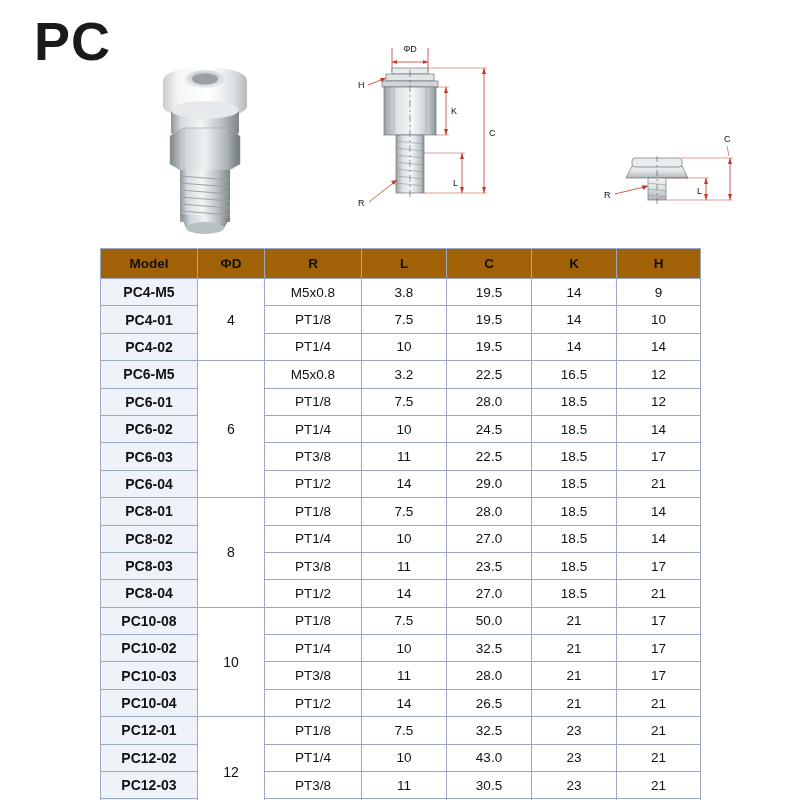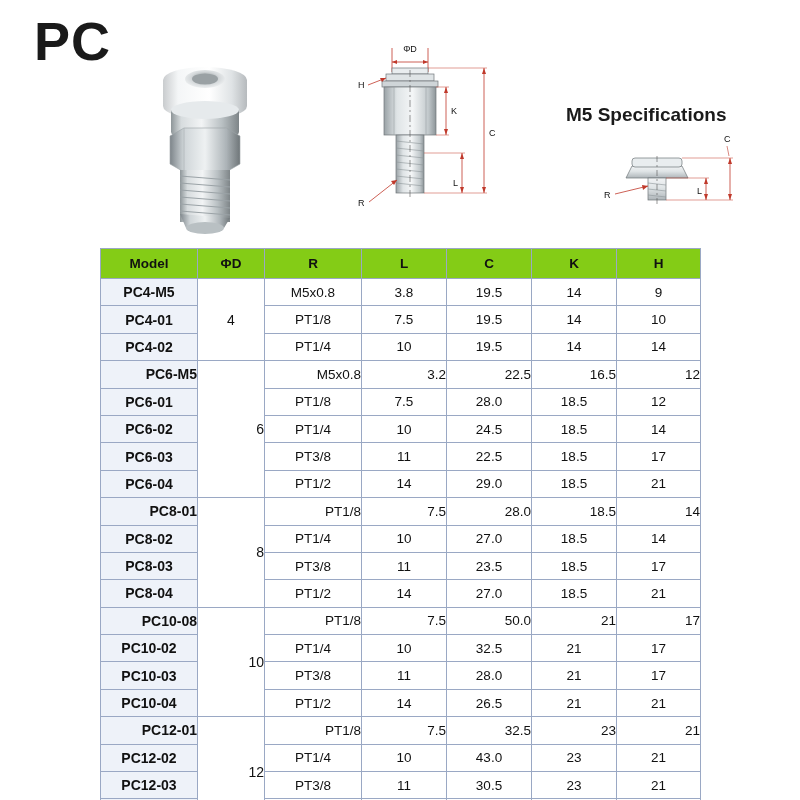--- a/index.html
+++ b/index.html
@@ -53,39 +53,39 @@
 
   table.spec th, table.spec td {
     border:1px solid #9aa8c4;
     font-size:13.5px;
     text-align:center;
     height:27.4px;
     padding:0;
     color:#111;
   }
   table.spec thead th {
-    background:#84cc16;
+    background:#a16207;
     font-weight:bold;
     font-size:13.5px;
     height:30px;
   }
   table.spec td.model {
     background:#eef2f9;
     font-size:14px;
     font-weight:bold;
   }
   table.spec td.dia {
     background:#ffffff;
     font-size:14px;
     font-weight:normal;
   }
   table.spec td.val { background:#ffffff; }
 
   
-  table.spec tr.group-start td, table.spec tr.group-start th { border-top:1.6px solid #7d8cab;text-align:right; }
+  table.spec tr.group-start td, table.spec tr.group-start th { border-top:1.6px solid #7d8cab; }
 </style>
 </head>
 <body>
 
 <div class="page-title">PC</div>
 
 <div class="illustrations">
 
   <svg class="photo" viewBox="0 0 130 185">
     <defs>
@@ -206,21 +206,20 @@
     <line x1="74" y1="153" x2="137" y2="153" stroke="#c0392b" stroke-width="0.5"></line>
     <text x="139" y="96" font-size="9" fill="#111" font-family="Liberation Sans, sans-serif">C</text>
 
     <line x1="112" y1="113" x2="112" y2="153" stroke="#c0392b" stroke-width="0.8"></line>
     <polygon points="112,113 110,119 114,119" fill="#c0392b"></polygon>
     <polygon points="112,153 110,147 114,147" fill="#c0392b"></polygon>
     <line x1="74" y1="113" x2="115" y2="113" stroke="#c0392b" stroke-width="0.5"></line>
     <text x="103" y="146" font-size="9" fill="#111" font-family="Liberation Sans, sans-serif">L</text>
   </svg>
 
-  <div class="m5-title">M5 Specifications</div>
 
   <svg class="m5-draw" viewBox="0 0 180 110">
     <defs>
       <linearGradient id="mSteel" x1="0" y1="0" x2="0" y2="1">
         <stop offset="0%" stop-color="#f2f4f5"></stop>
         <stop offset="45%" stop-color="#dfe4e6"></stop>
         <stop offset="100%" stop-color="#aeb5b9"></stop>
       </linearGradient>
     </defs>
 

